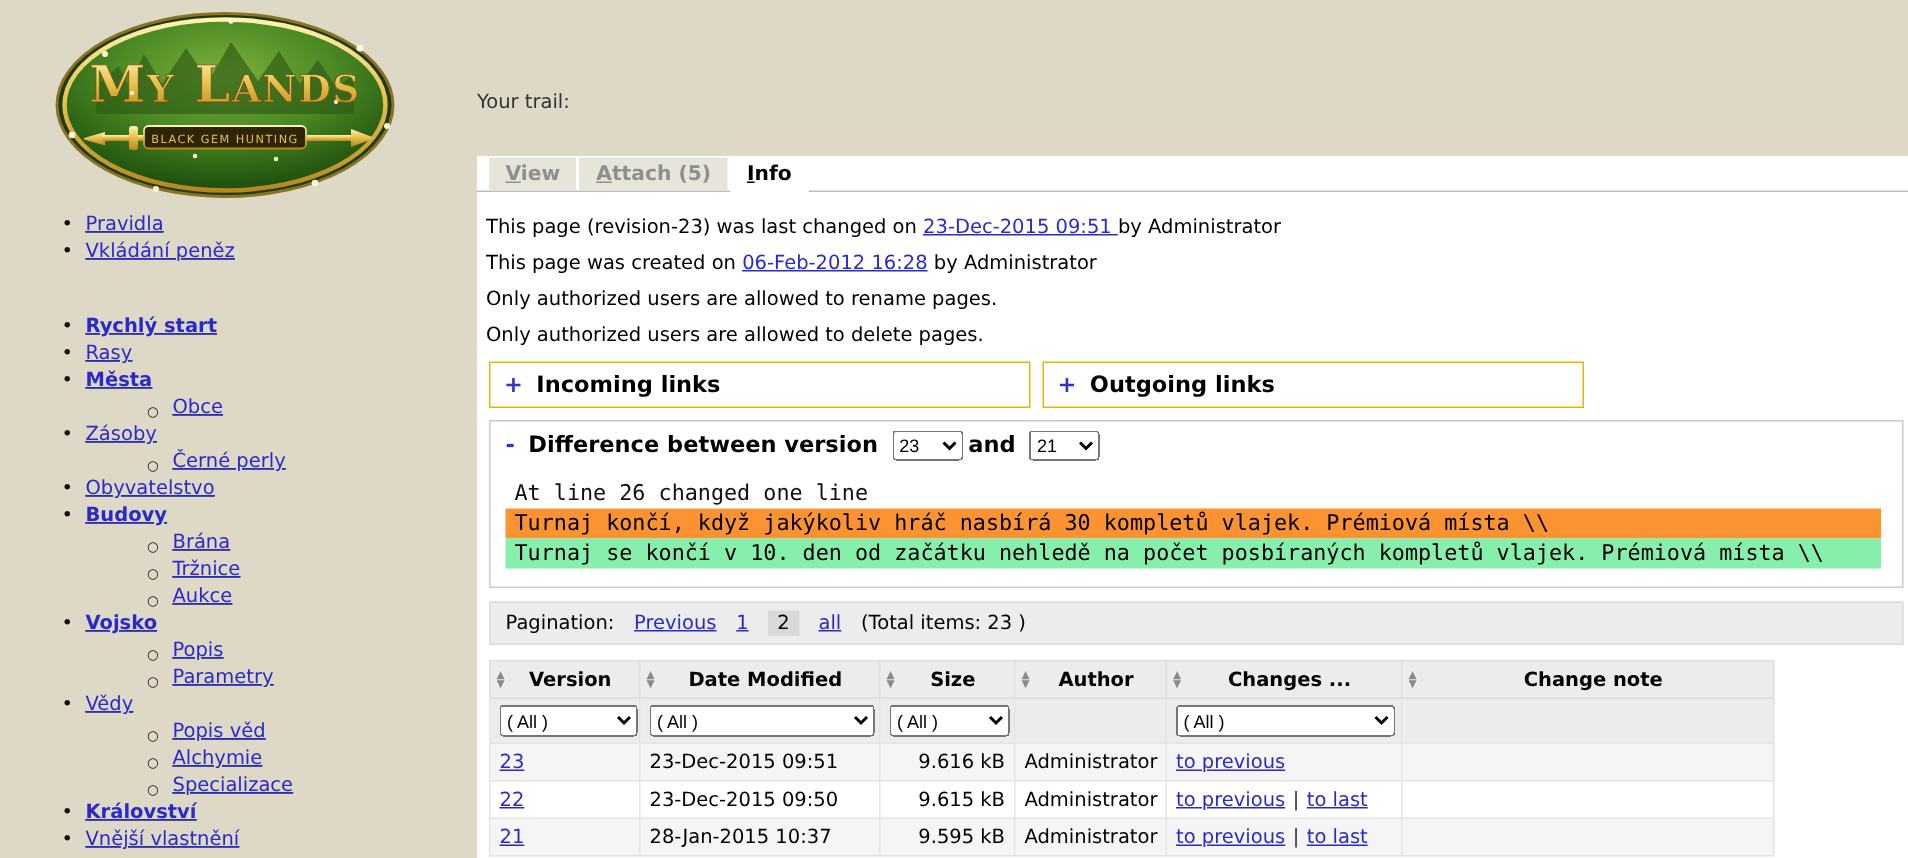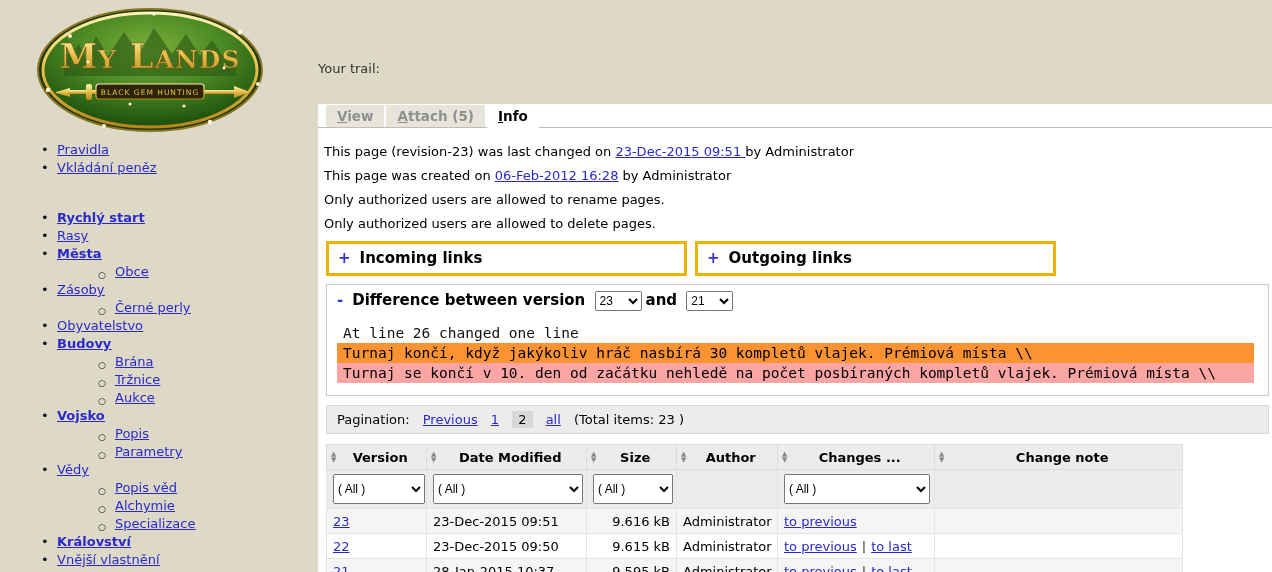--- a/index.html
+++ b/index.html
@@ -28,41 +28,41 @@
   .tabstrip { display:flex; align-items:center; padding-left:8px; border-bottom:1px solid #bdbdbd; height:24px; }
   .tab { display:inline-block; padding:3px 11px 3px 11px; font-weight:bold; font-size:13.5px; margin-right:2px; cursor:pointer; }
   .tab::first-letter { text-decoration:underline; }
   .tab.inactive { background:#e7e4da; color:#8f8f8f; }
   .tab.active { background:#fff; color:#000; border-bottom:1px solid #fff; margin-bottom:-1px; position:relative; }
 
   .content { padding:12px 6px 0 6px; }
   .info-line { line-height:24px; }
 
   .linkboxes { display:flex; gap:8px; margin:5px 0 0 2px; }
-  .linkbox { width:361px; border:3px solid #eab308; padding:5px 9px 6px; font-size:15px; font-weight:bold; background:#fff; }
+  .linkbox { width:361px; border:1px solid #eab308; padding:5px 9px 6px; font-size:15px; font-weight:bold; background:#fff; }
   .toggle { color:#3333cc; font-weight:bold; margin-right:9px; }
 
   .diffbox { margin:8px 0 0 2px; margin-right:-3px; border:1px solid #ccc; padding:6px 0 12px 10px; }
   .diffbox-header { font-size:15px; font-weight:bold; }
   .diffbox-header select { font-size:12px; height:20px; width:47px; margin:0 4px; }
   .diff-area { margin-top:12px; font-family:"DejaVu Sans Mono","Liberation Mono",monospace; font-size:14.5px; }
   .diff-context { padding:2px 6px; color:#111; }
   .diff-row { width:917px; padding:1px 6px; line-height:18px; white-space:pre; }
 
   .pagination { margin:9px 0 0 2px; margin-right:-3px; background:#ececec; border:1px solid #d9d9d9; padding:6px 10px; }
   .pagination > span { margin-right:9px; }
   .pg-current { background:#d9d9d9; padding:1px 6px; }
 
   table.history { margin:10px 0 0 2px; border-collapse:collapse; width:856px; table-layout:fixed; }
   table.history th { background:#ececec; border:1px solid #dcdcdc; padding:4px 4px; height:25px; }
   .th-inner { display:flex; align-items:center; }
   .sort-icon { display:inline-block; color:#8a8a8a; font-size:7px; line-height:6px; margin-right:2px; cursor:pointer; }
   .th-label { flex:1; text-align:center; font-weight:bold; font-size:13px; }
   tr.filters td { background:#ececec; border:1px solid #dcdcdc; padding:3px 5px; height:27px; }
-  tr.filters select { height:30px; font-size:12px; }
+  tr.filters select { height:21px; font-size:12px; }
   table.history td { border:1px solid #e4e4e4; padding:4px 6px; height:25px; }
   tr.data-row:nth-child(odd) td { background:#f5f5f5; }
   tr.data-row:nth-child(even) td { background:#ffffff; }
   td.c-size { text-align:right; padding-right:12px; }
   td.c-author { text-align:center; }
   td.c-date { padding-left:10px; }
   .chg-sep { color:#333; margin:0 5px; }
 </style>
 </head>
 <body>
@@ -168,21 +168,21 @@
 
       <div class="diffbox">
         <div class="diffbox-header">
           <span class="toggle">-</span><span>Difference between version</span>
           <select><option>23</option></select><span>and</span>
           <select><option>21</option></select>
         </div>
         <div class="diff-area">
           <div class="diff-context">At line 26 changed one line</div>
           <div class="diff-row" id="diff-removed" style="background: rgb(251, 147, 51);">Turnaj končí, když jakýkoliv hráč nasbírá 30 kompletů vlajek. Prémiová místa \\</div>
-          <div class="diff-row" id="diff-added" style="background: #fca5a5;">Turnaj se končí v 10. den od začátku nehledě na počet posbíraných kompletů vlajek. Prémiová místa \\</div>
+          <div class="diff-row" id="diff-added" style="background: #86efac;">Turnaj se končí v 10. den od začátku nehledě na počet posbíraných kompletů vlajek. Prémiová místa \\</div>
         </div>
       </div>
 
       <div class="pagination">
         <span>Pagination:</span>
         <span class="link">Previous</span>
         <span class="link">1</span>
         <span class="pg-current">2</span>
         <span class="link">all</span>
         <span>(Total items: 23 )</span>

